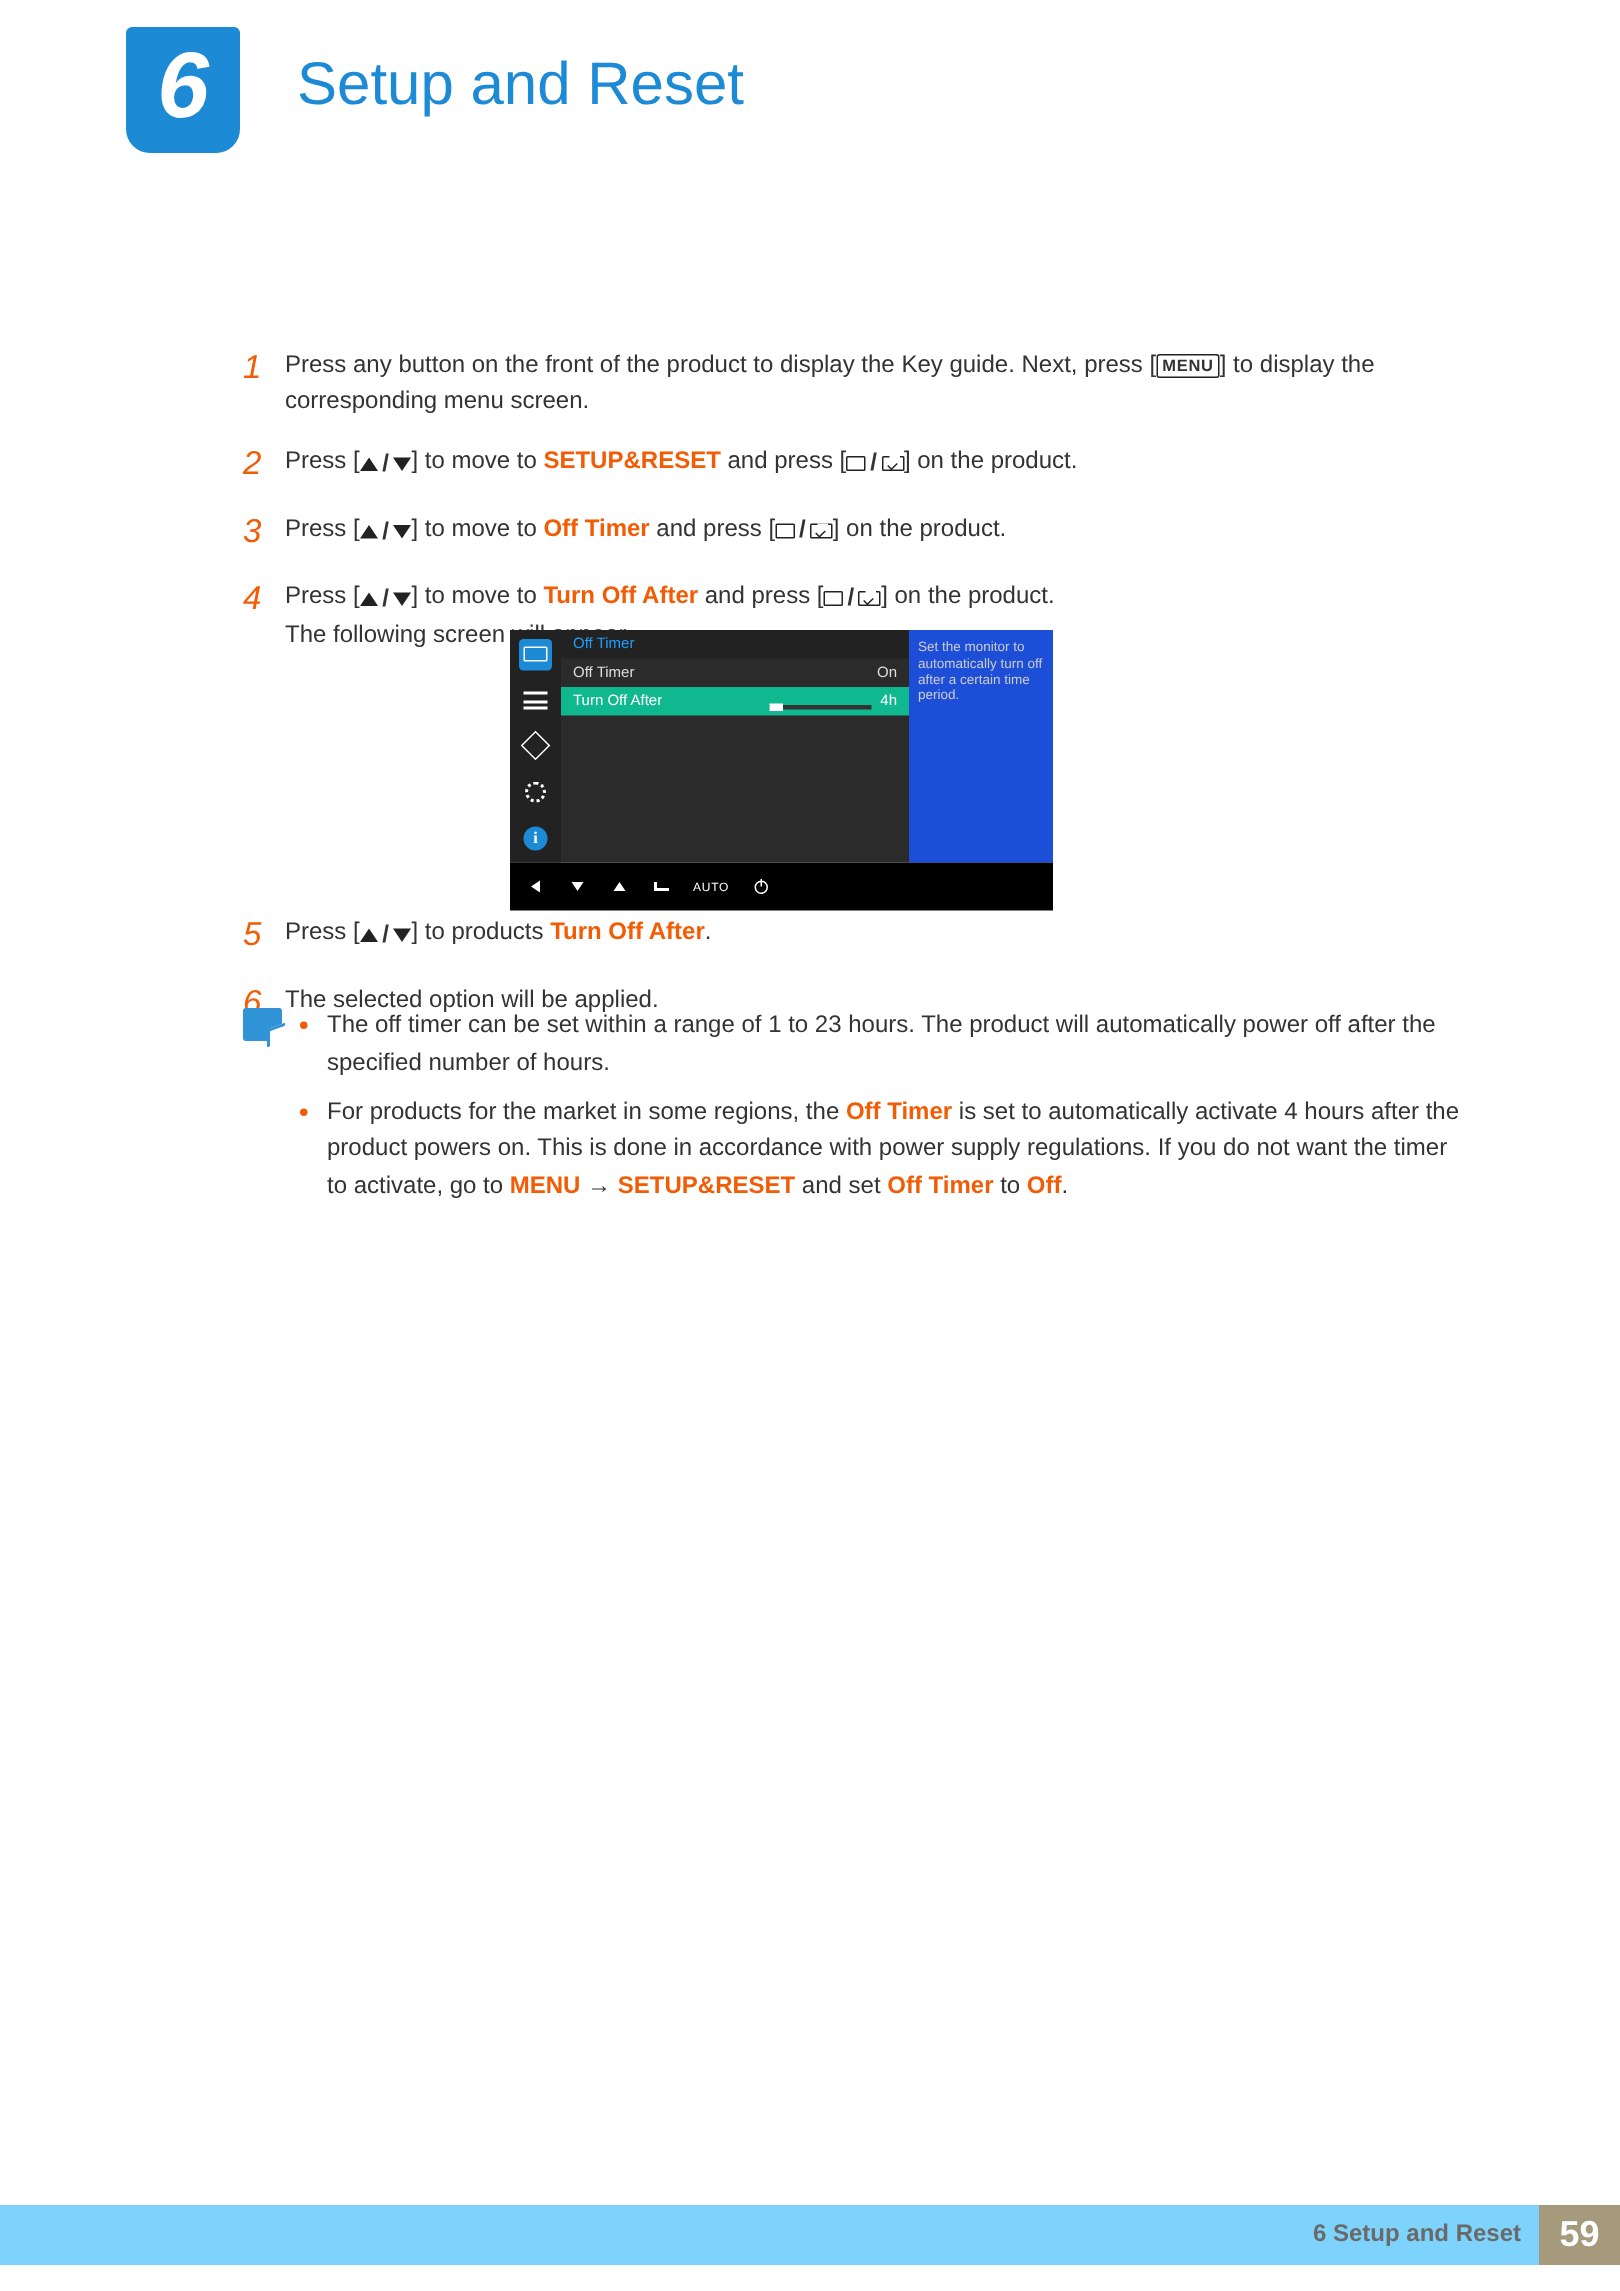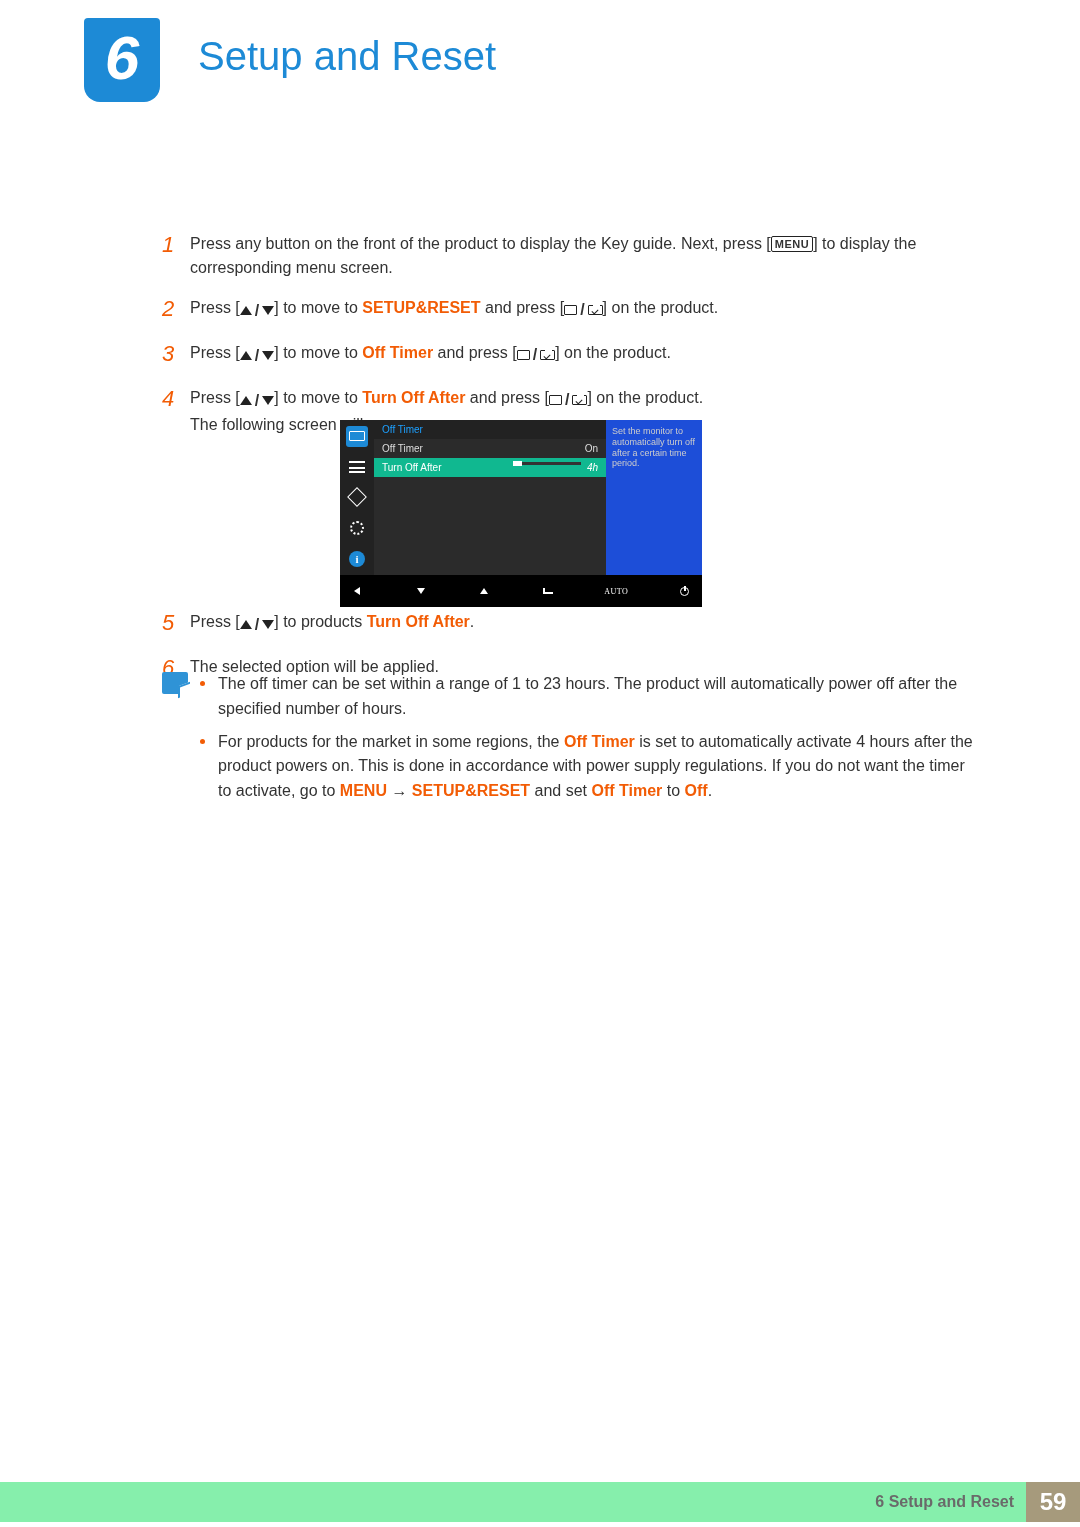--- a/index.html
+++ b/index.html
@@ -46,25 +46,25 @@
   .lines { width:16px; height:12px; border-top:2px solid #fff; border-bottom:2px solid #fff; position:relative; }
   .lines::after { content:""; position:absolute; left:0; top:4px; width:100%; height:2px; background:#fff; }
   .arrows { width:14px; height:14px; border:1px solid #fff; transform:rotate(45deg); }
   .gear  { width:14px; height:14px; border:2px dotted #fff; border-radius:50%; }
   .info  { width:16px; height:16px; background:#1d8ad6; border-radius:50%; color:#fff; font-size:11px; line-height:16px; text-align:center; font-weight:700; font-family:Georgia,serif; }
   .osd-main { flex:1; display:flex; }
   .osd-list { flex:1; font-size:10px; color:#ddd; }
   .osd-title { background:#222; color:#1da0ff; padding:4px 8px; font-size:10px; }
   .osd-row { display:flex; justify-content:space-between; padding:4px 8px; }
   .osd-row.sel { background:#10b890; color:#fff; }
-  .osd-row .val-bar { display:flex; align-items:flex-start; gap:6px;font-style:italic; }
+  .osd-row .val-bar { display:flex; align-items:flex-end; gap:6px; }
   .bar { width:68px; height:3px; background:#333; position:relative; }
   .bar::after { content:""; position:absolute; left:0; top:-1px; width:14%; height:5px; background:#fff; }
   .osd-desc { width:96px; background:#1d4ed8; color:#ccc; font-size:9px; line-height:1.2; padding:6px; }
-  .osd-bar { height:18px; background:#000; display:flex; align-items:center; justify-content:space-between; gap:14px; padding:16px 10px;font-family:Liberation Serif, serif; }
+  .osd-bar { height:18px; background:#000; display:flex; align-items:center; justify-content:flex-start; gap:14px; padding:16px 10px; }
   .nav-ic { width:14px; height:10px; display:flex; align-items:center; justify-content:center; }
   .nav-ic .tri-up, .nav-ic .tri-dn { border-left-width:4px; border-right-width:4px; }
   .nav-ic .tri-up { border-bottom:6px solid #fff; }
   .nav-ic .tri-dn { border-top:6px solid #fff; }
   .nav-ic .enter { width:10px; height:6px; border-left:2px solid #fff; border-bottom:2px solid #fff; }
   .nav-ic .power { width:9px; height:9px; border:1.5px solid #fff; border-radius:50%; position:relative; }
   .nav-ic .power::after { content:""; position:absolute; left:3px; top:-2px; width:1.5px; height:5px; background:#fff; }
   .nav-auto { color:#fff; font-size:8px; letter-spacing:.5px; }
   .nav-ic .back { width:0;height:0;border-top:4px solid transparent;border-bottom:4px solid transparent;border-right:6px solid #fff; }
 
@@ -75,21 +75,21 @@
   .note { position:absolute; left:162px; top:672px; width:820px; display:flex; }
   .note-icon { width:32px; flex:0 0 32px; }
   .note-icon .nb { width:26px; height:22px; background:#2f93d6; border-radius:2px; position:relative; }
   .note-icon .nb::after { content:""; position:absolute; right:-2px; bottom:-2px; width:10px; height:10px;
     background:#fff; border-left:2px solid #2f93d6; border-top:2px solid #2f93d6; transform:skewY(-20deg); }
   .note ul { list-style:none; padding-left:24px; }
   .note li { position:relative; font-size:16px; line-height:1.55; margin-bottom:8px; color:#333; }
   .note li::before { content:""; position:absolute; left:-18px; top:9px; width:5px; height:5px; background:#f25c05; border-radius:50%; }
 
   
-  .footer { position:absolute; left:0; bottom:5px; width:100%; height:40px; background:#86efac; display:flex; align-items:center; justify-content:flex-end; }
+  .footer { position:absolute; left:0; bottom:17px; width:100%; height:40px; background:#7dd3fc; display:flex; align-items:center; justify-content:flex-end; }
   .footer-label { color:#6a6a6a; font-size:16px; font-weight:600; margin-right:12px; }
   .footer-page  { width:54px; height:40px; background:#a69a7c; color:#fff; font-size:24px; font-weight:700; display:flex; align-items:center; justify-content:center; }
 </style>
 </head>
 <body>
 
 <div class="page">
 
   <div class="chapter-badge">
     <span>6</span>

